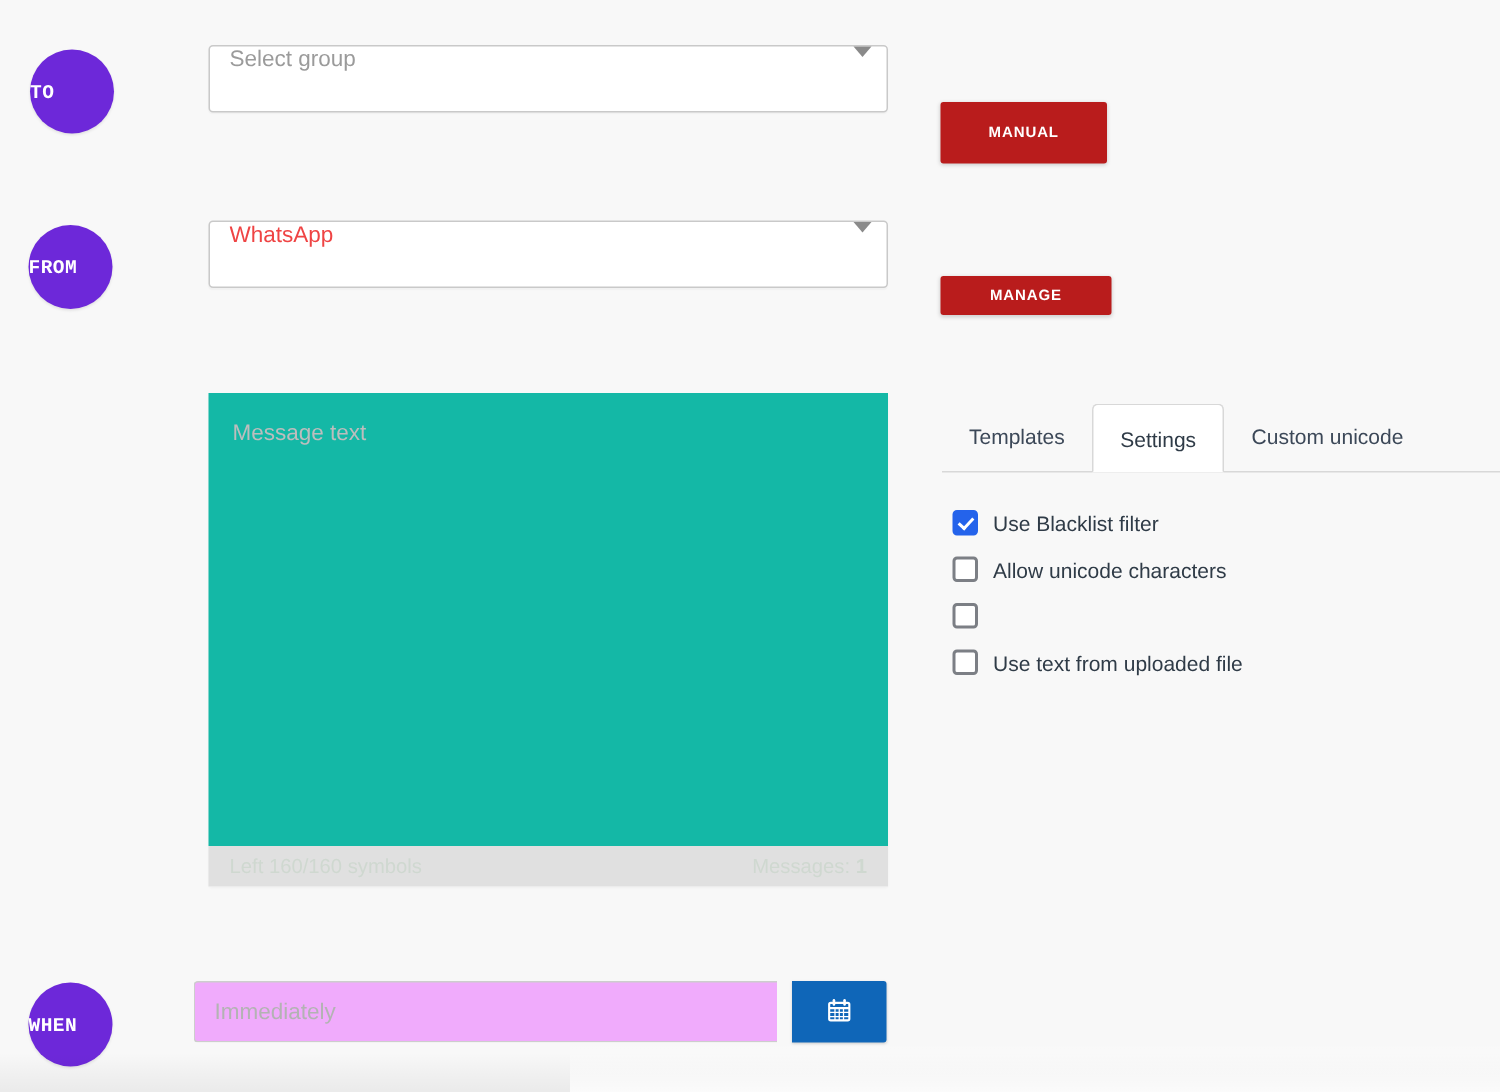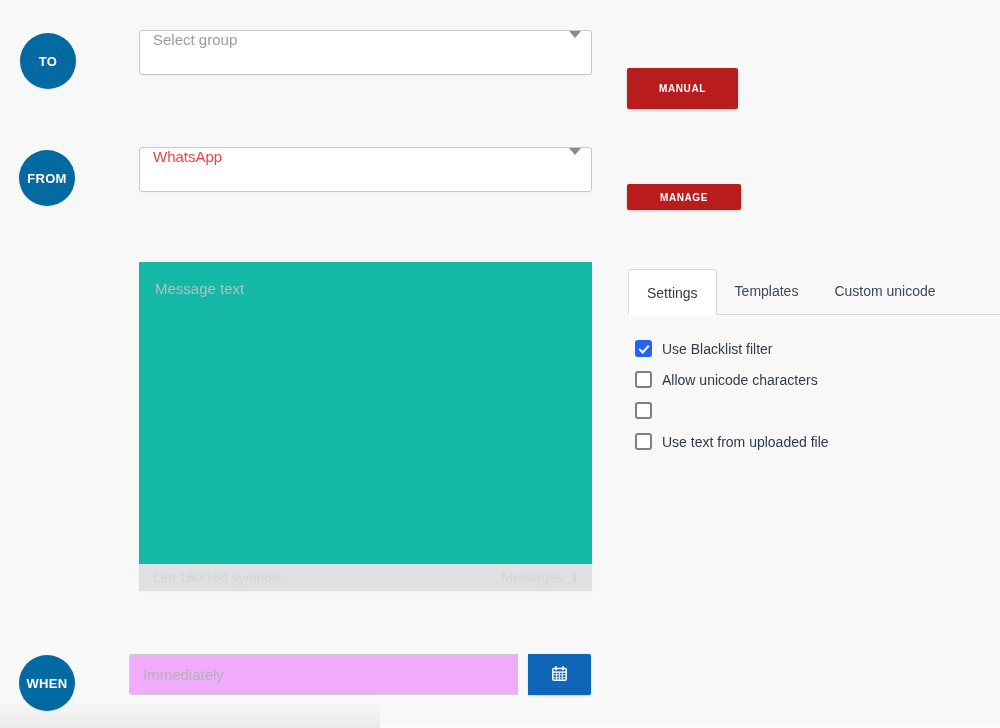--- a/index.html
+++ b/index.html
@@ -41,29 +41,29 @@
     background: linear-gradient(to bottom, rgba(255,255,255,0) 0%, rgba(255,255,255,0.55) 70%, rgba(255,255,255,0.8) 100%);
     pointer-events: none;
   }
 
   
   .step-badge {
     position: absolute;
     width: 56px;
     height: 56px;
     border-radius: 50%;
-    background: #0369a1;
+    background: #6d28d9;
     color: #ffffff;
     display: flex;
     align-items: center;
-    justify-content: center;
     font-size: 13px;
     font-weight: bold;
     letter-spacing: 0.3px;
     box-shadow: 0 1px 2px rgba(0,0,0,0.10);
+    font-family: Liberation Mono, monospace;
   }
 
   
   .select-box {
     position: absolute;
     height: 45px;
     background: #ffffff;
     border: 1px solid #c9c9c9;
     border-radius: 3px;
     box-sizing: border-box;
@@ -292,25 +292,25 @@
       <span>
         <span>Messages:</span>
         <span class="count-strong">1</span>
       </span>
     </div>
   </div>
 
   <div class="tabs-wrap">
 
     <div class="tabs-bar">
+      <div class="tab">
+        <span>Templates</span>
+      </div>
       <div class="tab active">
         <span>Settings</span>
-      </div>
-      <div class="tab">
-        <span>Templates</span>
       </div>
       <div class="tab">
         <span>Custom unicode</span>
       </div>
     </div>
 
     <div class="check-list">
 
       <div class="check-row">
         <span class="cb checked"></span>

